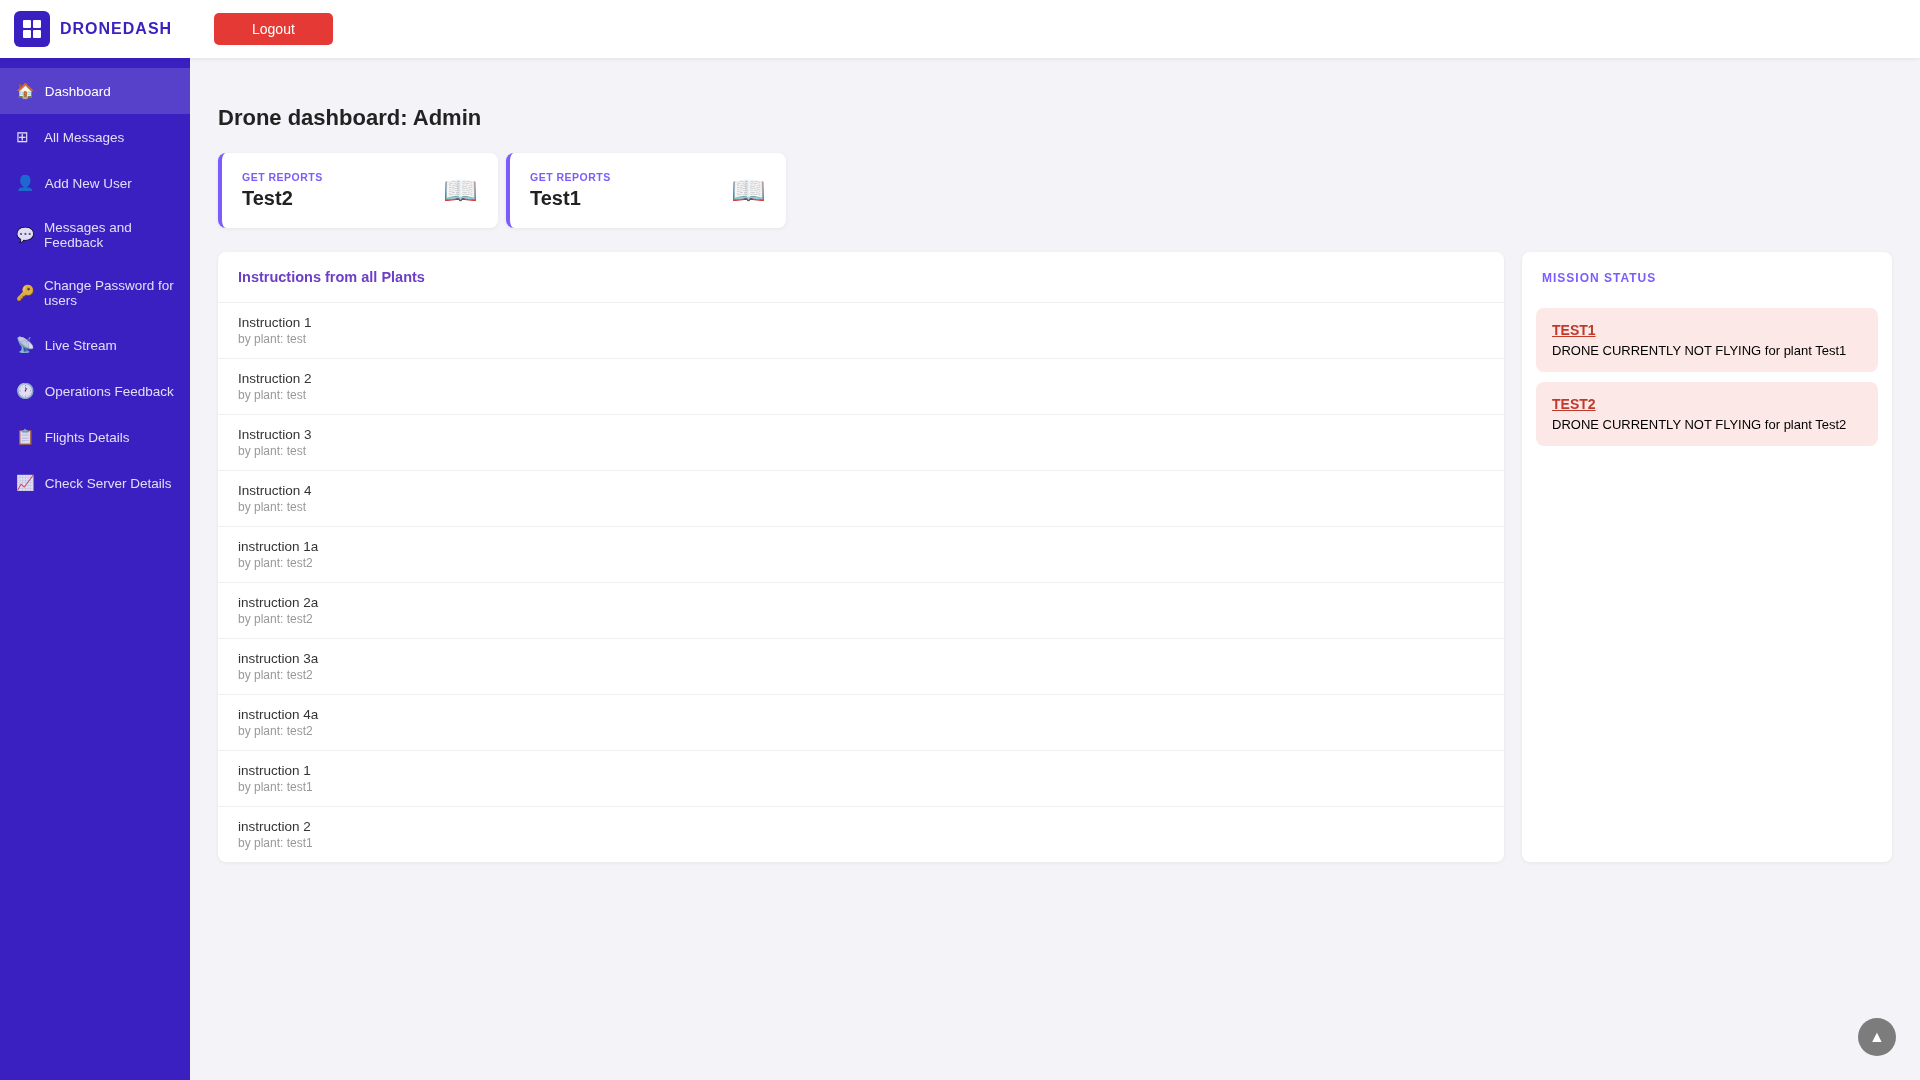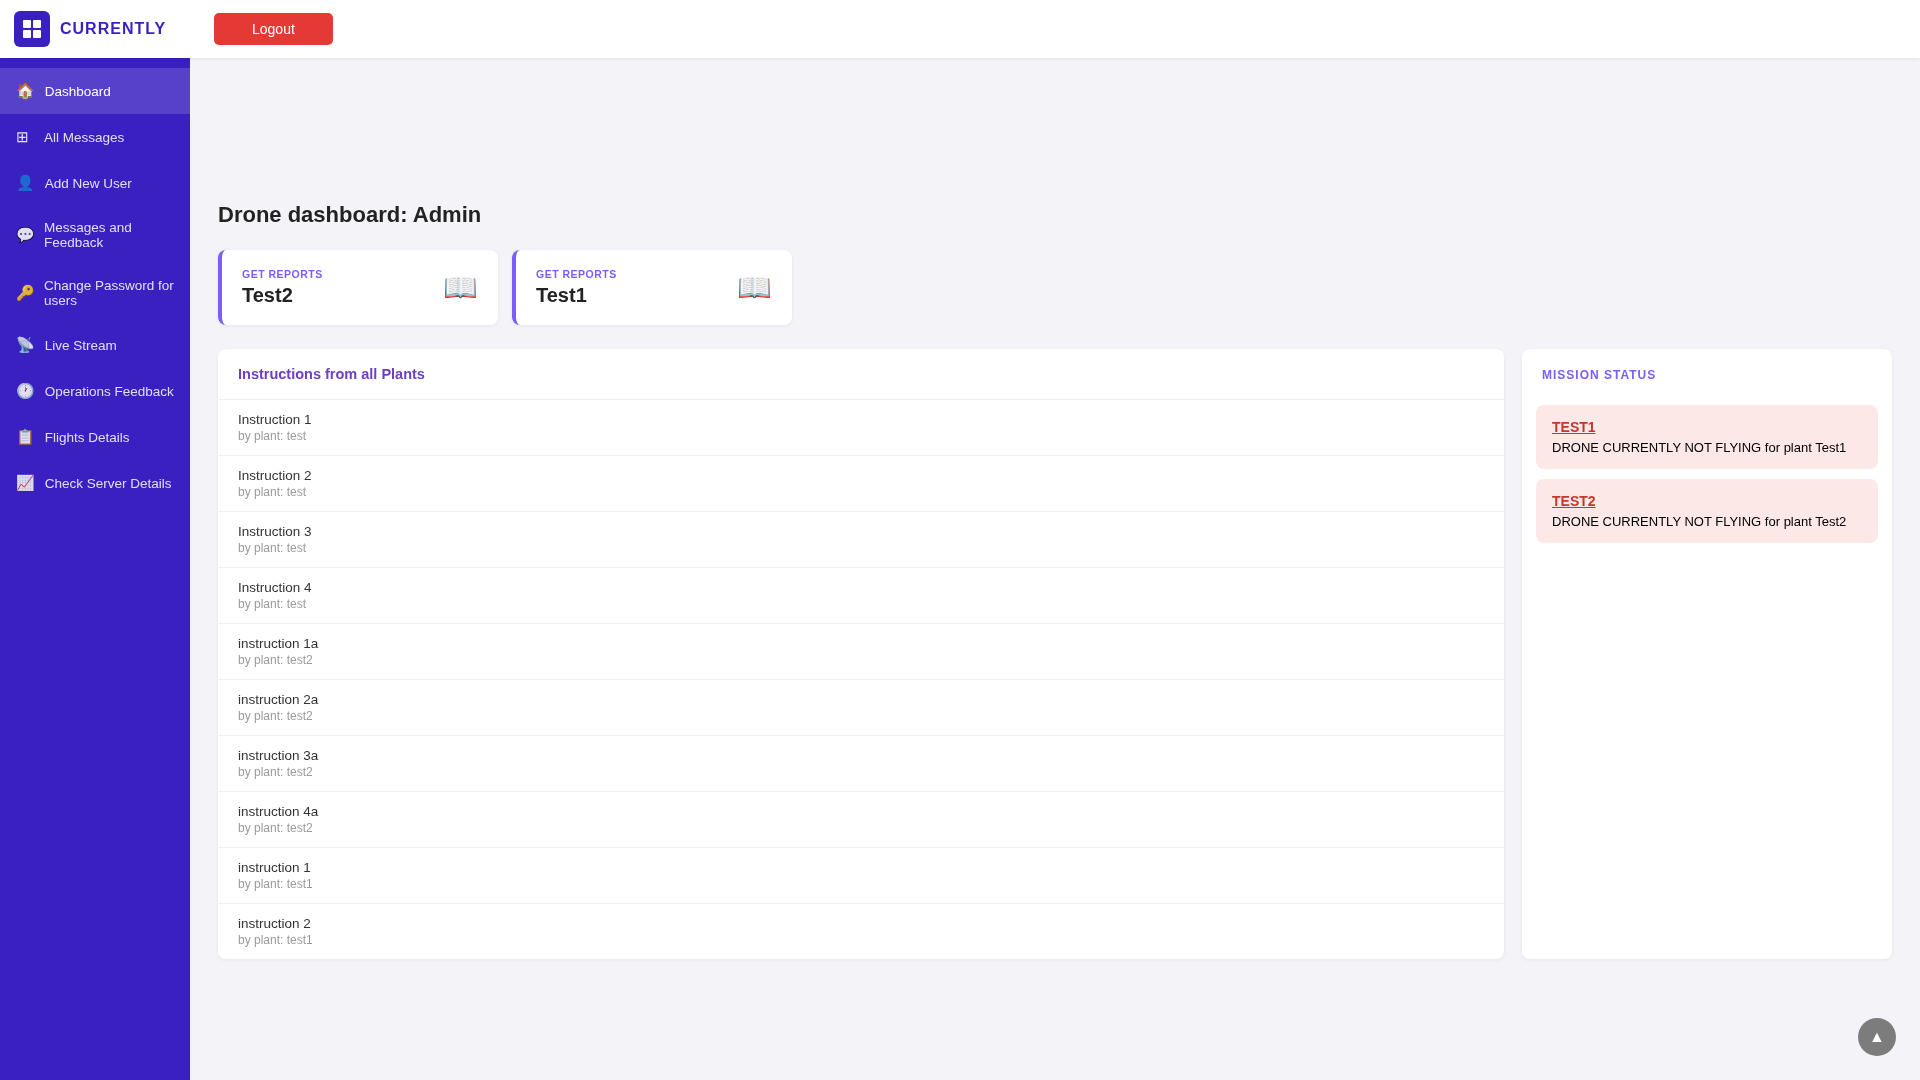--- a/index.html
+++ b/index.html
@@ -87,36 +87,35 @@
 
     
     .main-wrapper {
       display: flex;
       flex: 1;
       flex-direction: column;
       margin-left: 190px;
       margin-top: 81px;
       overflow-y: auto;
       background: #f4f4f8;
-      justify-content: center;
     }
     .main-content {
       padding: 24px 28px;
     }
     .page-title {
       font-size: 22px;
       font-weight: 600;
       color: #222;
       margin-bottom: 22px;
     }
 
     
     .report-cards {
       display: flex;
-      gap: 14px;
+      gap: 8px;
       margin-bottom: 24px;
     }
     .report-card {
       background: white;
       border-radius: 8px;
       padding: 18px 20px;
       min-width: 250px;
       max-width: 280px;
       flex: 1;
       display: flex;
@@ -243,21 +242,21 @@
 <div class="top-bar">
   <div class="top-bar-brand">
     <div class="brand-icon">
       <svg width="22" height="22" viewBox="0 0 22 22" fill="none">
         <rect x="2" y="2" width="8" height="8" rx="1" fill="white"></rect>
         <rect x="12" y="2" width="8" height="8" rx="1" fill="white"></rect>
         <rect x="2" y="12" width="8" height="8" rx="1" fill="white"></rect>
         <rect x="12" y="12" width="8" height="8" rx="1" fill="white"></rect>
       </svg>
     </div>
-    <span class="top-bar-brand-text">CURRENTLY</span>
+    <span class="top-bar-brand-text">DRONEDASH</span>
   </div>
   <button class="logout-btn">Logout</button>
 </div>
 
 <div class="sidebar" style="position:fixed;top:58px;left:0;bottom:0;z-index:50;">
   <nav class="sidebar-nav">
     <div class="nav-item active">
       <span class="nav-icon">🏠</span>
       <span>Dashboard</span>
     </div>

